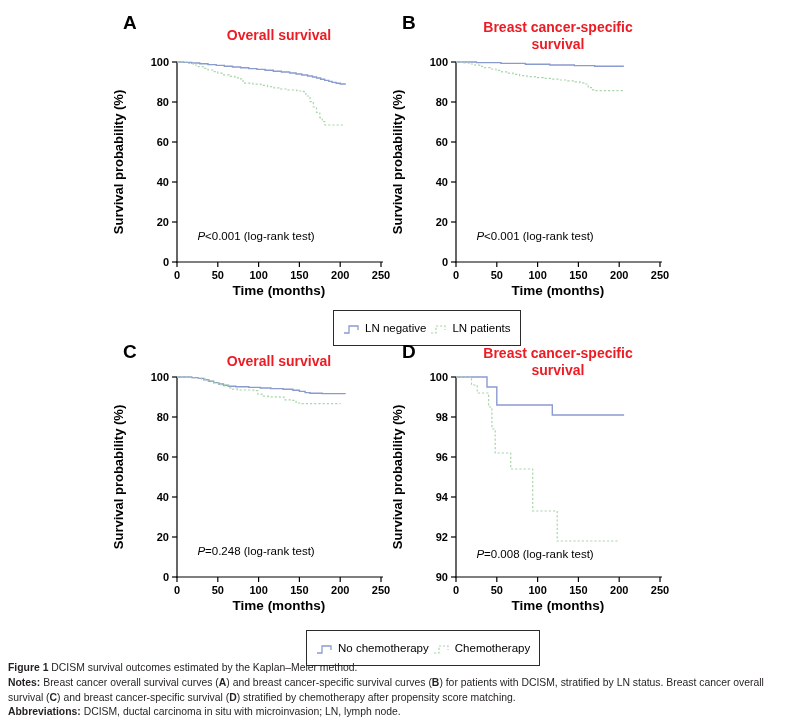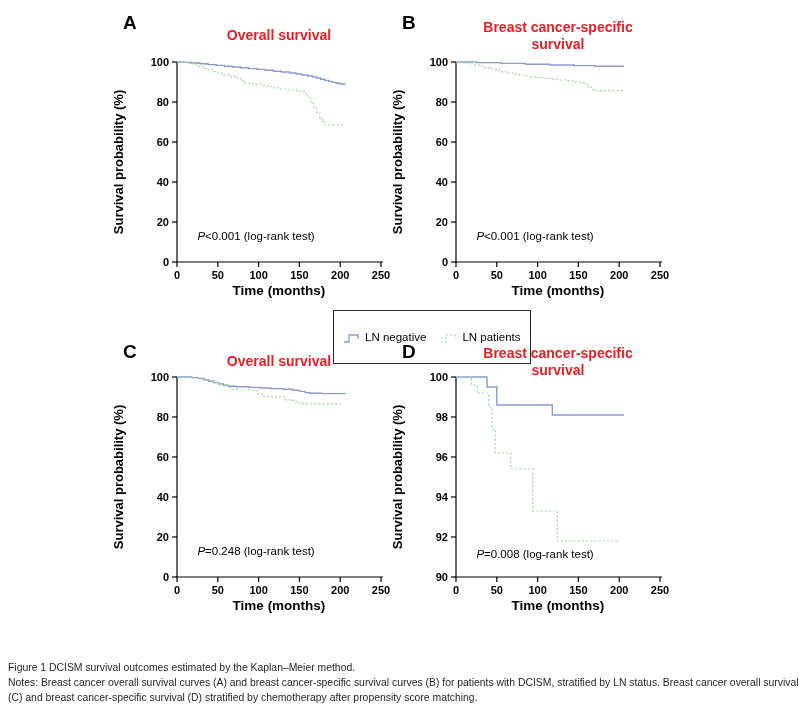--- a/index.html
+++ b/index.html
@@ -9,27 +9,27 @@
   .panel-label{position:absolute;left:16px;top:4px;font-size:19px;font-weight:bold;color:#000;}
   .row2 .panel-label{top:18px;}
   .panel-title{position:absolute;left:70px;top:5px;width:204px;height:46px;display:flex;
     align-items:center;justify-content:center;text-align:center;font-size:14px;font-weight:bold;line-height:1.22;}
   .row2 .panel-title{top:16px;}
   .plot{position:absolute;left:0;top:0;width:300px;height:292px;}
   .tick{font-family:"Liberation Sans",sans-serif;font-size:11px;font-weight:bold;fill:#000;}
   .axlab{font-family:"Liberation Sans",sans-serif;font-size:13px;font-weight:bold;fill:#000;}
   .xlab{font-family:"Liberation Sans",sans-serif;font-size:13.5px;font-weight:bold;fill:#000;}
   .ann{font-family:"Liberation Sans",sans-serif;font-size:11.5px;fill:#000;}
-  .legend{position:absolute;display:flex;align-items:center;gap:14px;border:1px solid #2b2b2b;
-    background:#fff;padding:18px 9px;height:16px;font-size:11.5px;color:#000;}
+  .legend{position:absolute;display:flex;align-items:center;gap:4px;border:1px solid #2b2b2b;
+    background:#fff;padding:9px 9px;height:16px;font-size:11.5px;color:#000;}
   .legend-item{display:flex;align-items:center;gap:4px;white-space:nowrap;}
   .key{width:18px;height:13px;display:block;}
   .caption{position:absolute;left:8px;top:661px;width:792px;font-size:10.4px;line-height:14.8px;color:#231f20;}
   .cap-line{margin:0;}
-  .caption .b{font-weight:normal;}
+  .caption .b{font-weight:bold;}
 </style>
 </head>
 <body>
 
 <div id="figure">
 
   <section class="panel row1" style="left:107px;top:8px">
     <div class="panel-label">A</div>
     <div class="panel-title" style="color: rgb(236, 28, 36);">Overall survival</div>
     <svg class="plot" viewBox="0 0 300 292">
@@ -205,19 +205,34 @@
           <text x="274" y="271" text-anchor="middle" class="tick">250</text>
         </g>
         <text x="16" y="154" text-anchor="middle" class="axlab" transform="rotate(-90 16 154)">Survival probability (%)</text>
         <text x="172" y="287" text-anchor="middle" class="xlab">Time (months)</text>
         <text x="90.4" y="234.99999999999994" class="ann"><tspan font-style="italic">P</tspan><tspan>=0.008 (log-rank test)</tspan></text>
         <path d="M70.0 54.0 L101.0 54.0 L101.0 64.0 L110.8 64.0 L110.8 82.0 L166.3 82.0 L166.3 92.0 L238.1 92.0 L238.1 92.0" fill="none" stroke="#8a9bd0" stroke-width="1.4"></path>
         <path d="M70.0 54.0 L85.5 54.0 L85.5 62.0 L91.2 62.0 L91.2 70.0 L102.6 70.0 L102.6 84.0 L105.9 84.0 L105.9 106.0 L109.2 106.0 L109.2 130.0 L124.7 130.0 L124.7 146.0 L146.7 146.0 L146.7 188.0 L171.2 188.0 L171.2 218.0 L233.2 218.0 L233.2 218.0" fill="none" stroke="#a9d6ab" stroke-width="1.2" stroke-dasharray="2.2,2"></path>
       </svg>
   </section>
 
+  <div class="legend" style="left:306px;top:630px">
+    <span class="legend-item">
+      <svg class="key" viewBox="0 0 18 13">
+        <polyline points="1,11 6,11 6,4 15,4 15,8" fill="none" stroke-width="1.3" stroke="#8a9bd0"></polyline>
+      </svg>
+      <span class="legend-label">No chemotherapy</span>
+    </span>
+    <span class="legend-item">
+      <svg class="key" viewBox="0 0 18 13">
+        <polyline points="1,11 6,11 6,4 15,4 15,8" fill="none" stroke-width="1.2" stroke-dasharray="2.2,1.8" stroke="#a9d6ab"></polyline>
+      </svg>
+      <span class="legend-label">Chemotherapy</span>
+    </span>
+  </div>
 
   <div class="caption" id="caption" style="color: rgb(35, 31, 32);">
       <div class="cap-line"><span class="b">Figure 1 </span><span>DCISM survival outcomes estimated by the Kaplan–Meier method.</span></div>
       <div class="cap-line"><span class="b">Notes: </span><span>Breast cancer overall survival curves (</span><span class="b">A</span><span>) and breast cancer-specific survival curves (</span><span class="b">B</span><span>) for patients with DCISM, stratified by LN status. Breast cancer overall survival (</span><span class="b">C</span><span>) and breast cancer-specific survival (</span><span class="b">D</span><span>) stratified by chemotherapy after propensity score matching.</span></div>
+      <div class="cap-line"><span class="b">Abbreviations: </span><span>DCISM, ductal carcinoma in situ with microinvasion; LN, lymph node.</span></div>
     </div>
 
 </div>
 
 </body></html>

